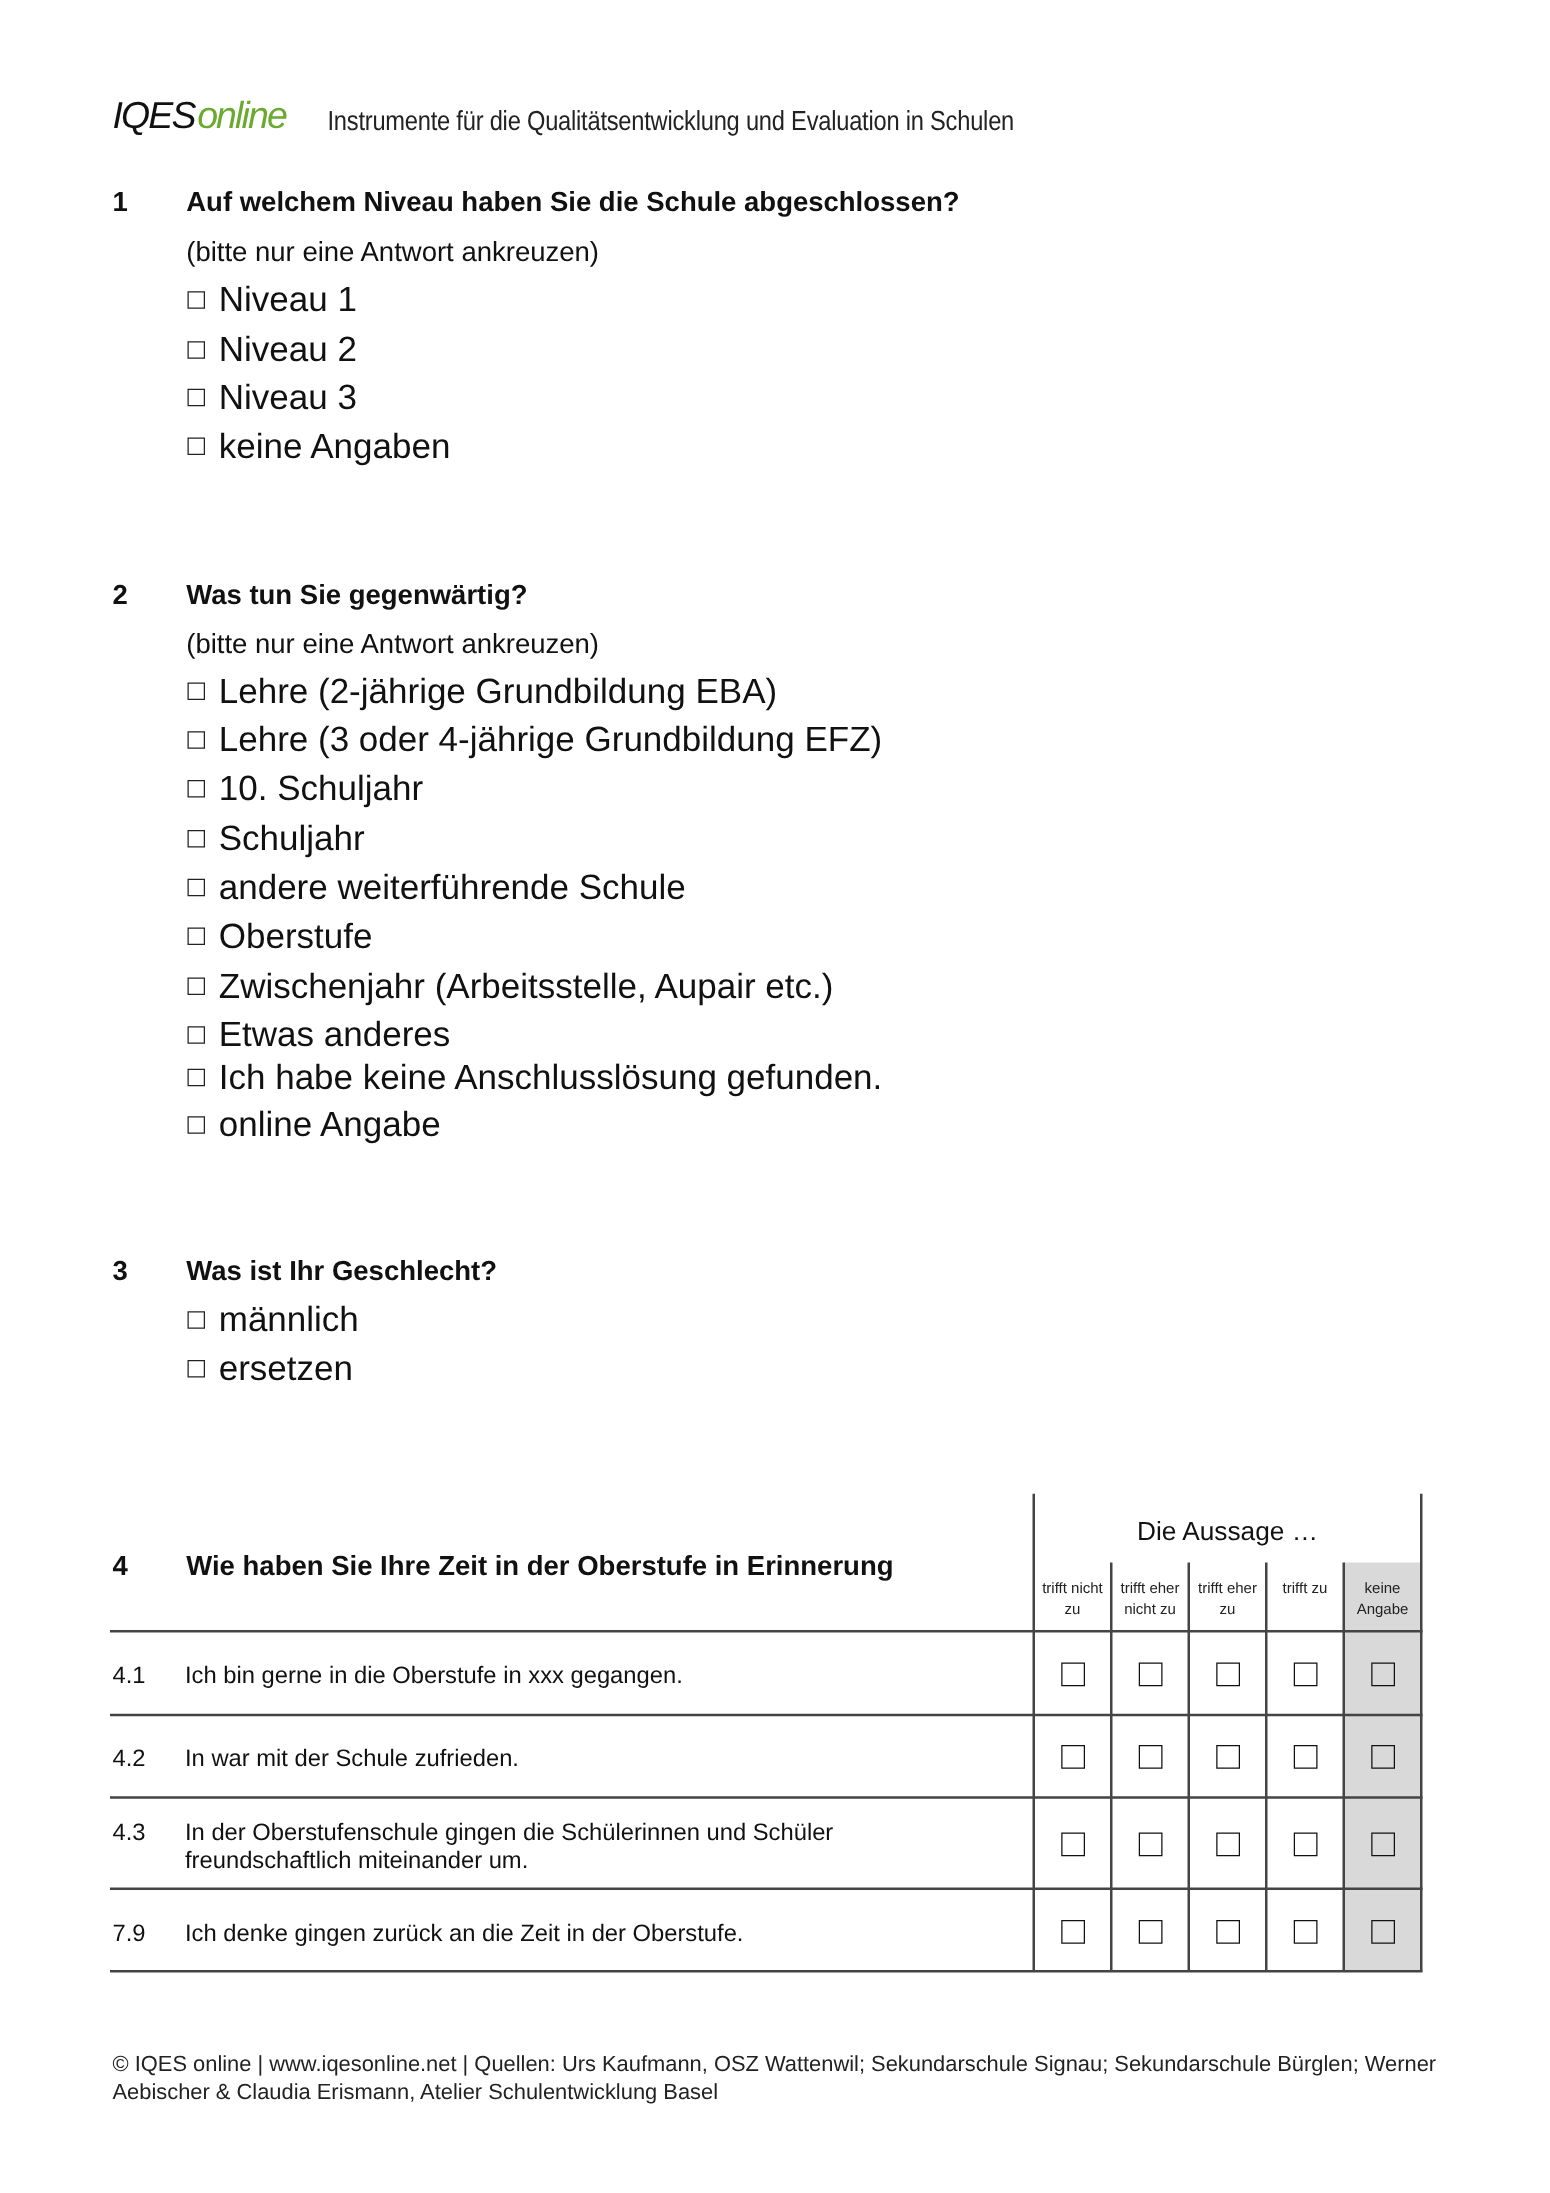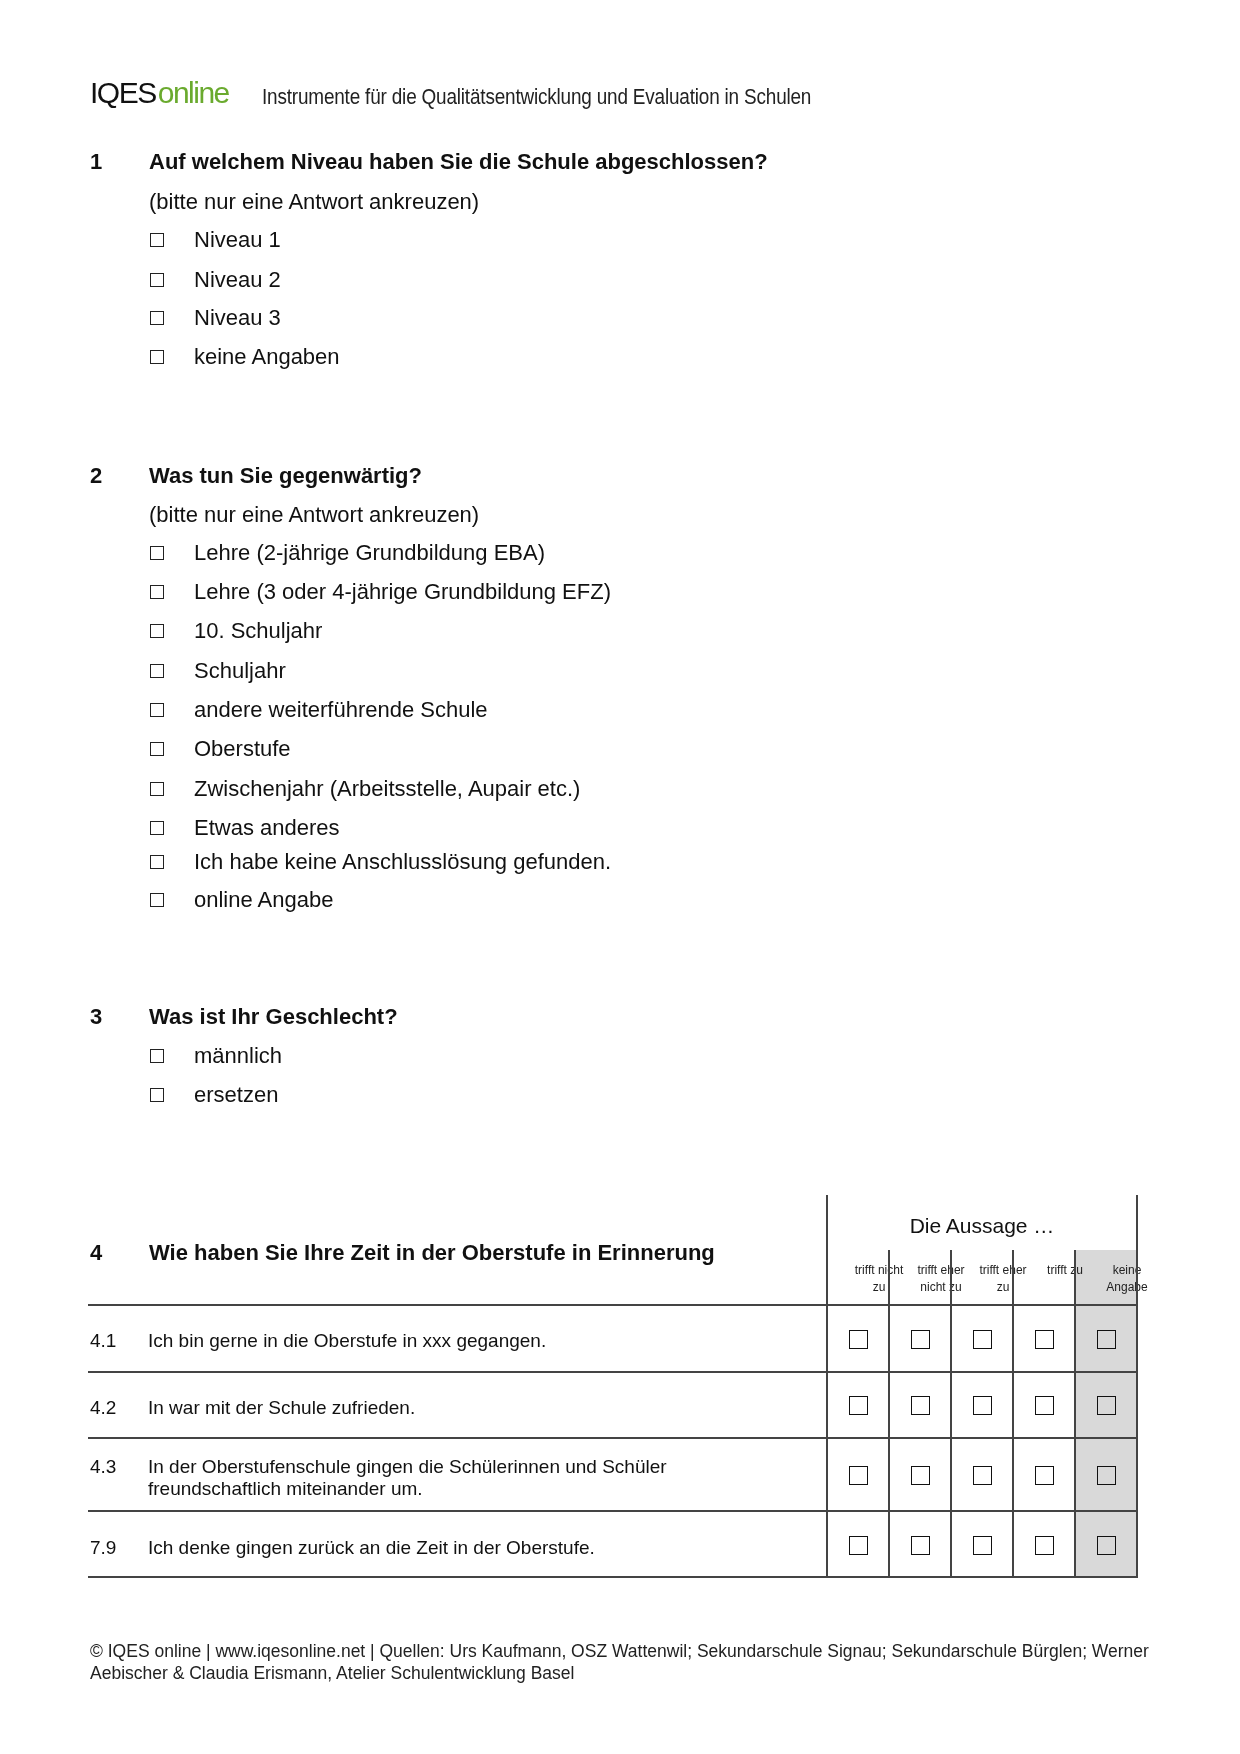--- a/index.html
+++ b/index.html
@@ -1,39 +1,39 @@
 <!DOCTYPE html>
 <html><head>
 <meta charset="utf-8">
 <style>
   html, body { margin: 0; padding: 0; background: #ffffff; }
   body { width: 1240px; height: 1754px; position: relative; overflow: hidden;
          font-family: "Liberation Sans", sans-serif; color: #111; }
   .abs { position: absolute; }
   
-  .logo { left: 90px; top: 76px; font-size: 30px; letter-spacing: -1.5px; line-height: 34px; white-space: nowrap; }
+  .logo { left: 90px; top: 76px; font-size: 30px; letter-spacing: -1.5px; line-height: 34px; white-space: nowrap; font-style: italic; }
   .logo .iqes { color: #111; font-weight: normal; }
   .logo .online { color: #6aaa2e; margin-left: 2px; }
   .subtitle { left: 262px; top: 84px; font-size: 22px; line-height: 26px; color: #222;
               transform: scaleX(0.86); transform-origin: left top; white-space: nowrap; letter-spacing: -0.2px; }
   
   .qnum { left: 90px; font-size: 22px; font-weight: bold; line-height: 26px; }
   .qtitle { left: 149px; font-size: 22px; font-weight: bold; line-height: 26px; white-space: nowrap; }
   .qnote { left: 149px; font-size: 22px; line-height: 26px; white-space: nowrap; text-align: center; }
   .opt { left: 150px; height: 26px; display: flex; align-items: center; white-space: nowrap; }
   .box { width: 14px; height: 14px; border: 1.3px solid #222; background: #fff; box-sizing: border-box; flex: none; cursor: pointer; }
-  .opt-label { margin-left: 30px; font-size: 22px; line-height: 26px; }
+  .opt-label { margin-left: 11px; font-size: 28px; line-height: 26px; }
   .opt-hint { font-style: italic; margin-left: 6px; font-size: 22px; }
   
   .tbl-title-num { left: 90px; top: 1240px; font-size: 22px; font-weight: bold; }
   .tbl-title { left: 149px; top: 1240px; font-size: 22px; font-weight: bold; white-space: nowrap; }
   .vline { background: #444; width: 1.5px; }
   .hline { background: #444; height: 1.5px; }
   .aussage { left: 827px; width: 310px; top: 1213px; text-align: center; font-size: 21px; line-height: 26px; }
-  .colhead { top: 1262px; width: 62px; text-align: center; font-size: 12px; line-height: 17px; color: #222; padding-left: 21px; }
+  .colhead { top: 1262px; width: 62px; text-align: center; font-size: 12px; line-height: 17px; color: #222; }
   .grey { background: #d9d9d9; }
   .rownum { left: 90px; font-size: 19px; line-height: 22px; }
   .rowtext { left: 148px; font-size: 19px; line-height: 22px; width: 660px; }
   .cbox { width: 19px; height: 19px; border: 1.5px solid #111; box-sizing: border-box; background: transparent; cursor: pointer; }
   .footer { left: 90px; top: 1640px; font-size: 17.5px; line-height: 22px; color: #222; width: 1060px; }
 </style>
 </head>
 <body>
 
 <div class="abs logo">

